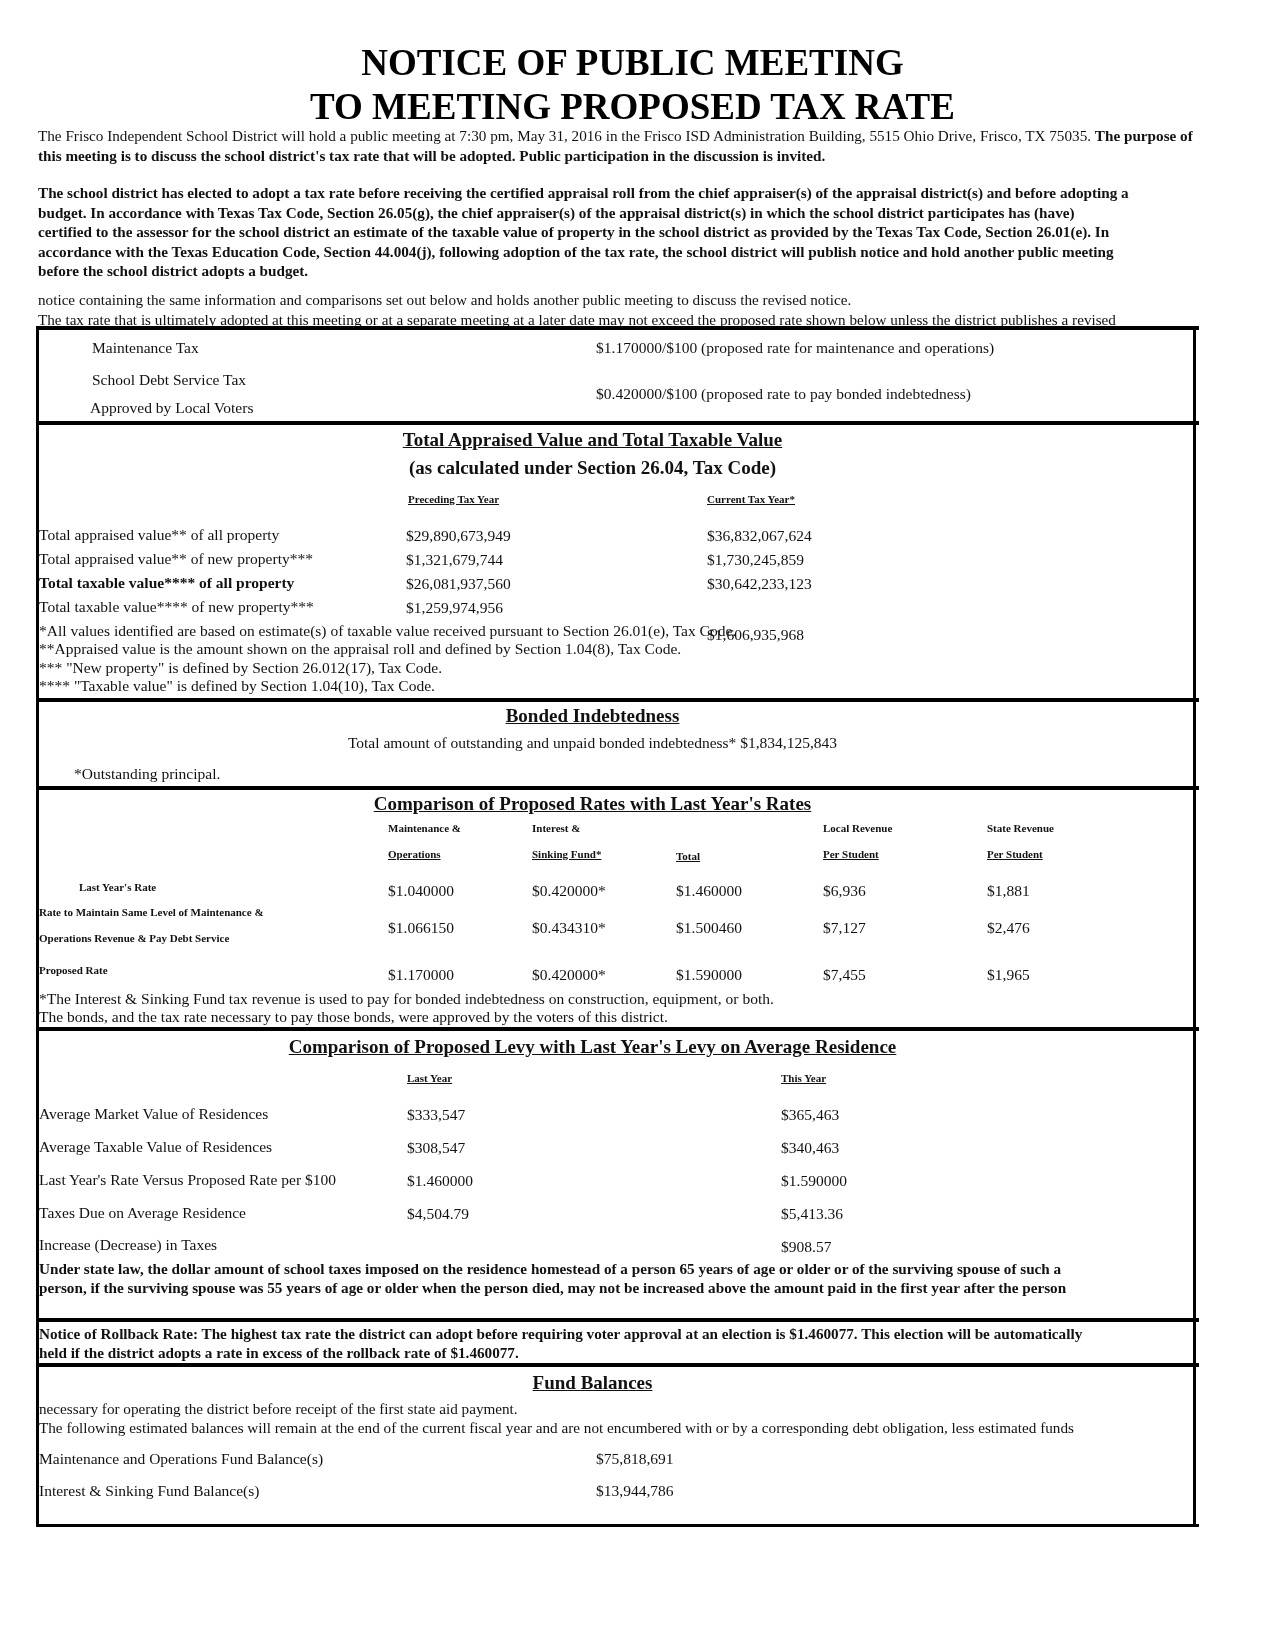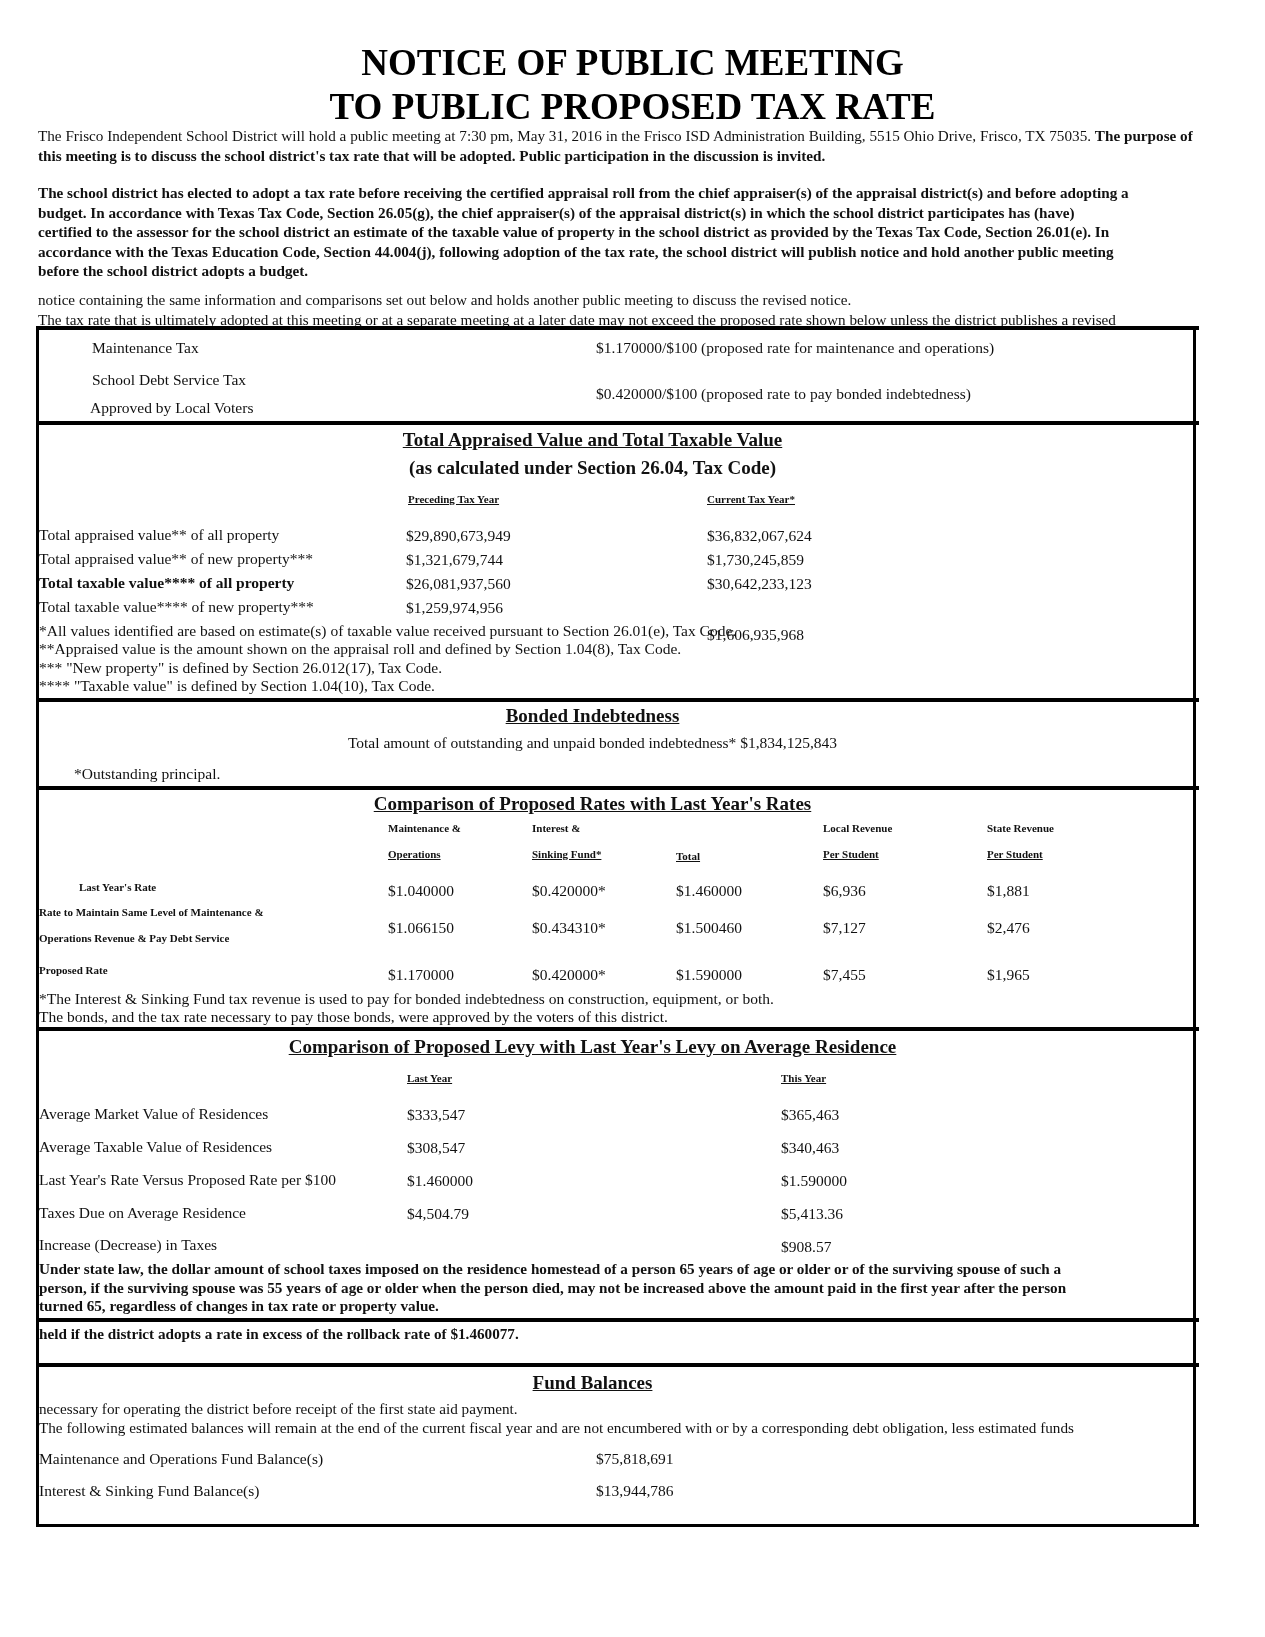--- a/index.html
+++ b/index.html
@@ -16,21 +16,21 @@
   .t15 { font-size: 15.5px; }
   .hd { font-weight: bold; font-size: 19px; text-decoration: underline; }
   .sub { font-weight: bold; font-size: 19px; }
   .ch { font-weight: bold; font-size: 11px; }
   .u { text-decoration: underline; }
 </style>
 </head>
 <body>
 
 <div class="abs title" style="top:42px;">NOTICE OF PUBLIC MEETING</div>
-<div class="abs title" style="top:86px;">TO PUBLIC PROPOSED TAX RATE</div>
+<div class="abs title" style="top:86px;">TO MEETING PROPOSED TAX RATE</div>
 
 <div class="para" style="top:126px;">
   <span>The Frisco Independent School District will hold a public meeting at 7:30 pm, May 31, 2016 in the Frisco ISD Administration Building, 5515 Ohio Drive, Frisco, TX 75035.</span>
   <span class="b">The</span>
   <span class="b">purpose of this meeting is to discuss the school district's tax rate that will be adopted. Public participation in the discussion is invited.</span>
 </div>
 <div class="para b" style="top:183px;">
   <div>The school district has elected to adopt a tax rate before receiving the certified appraisal roll from the chief appraiser(s) of the appraisal district(s) and before adopting a</div>
   <div>budget. In accordance with Texas Tax Code, Section 26.05(g), the chief appraiser(s) of the appraisal district(s) in which the school district participates has (have)</div>
   <div>certified to the assessor for the school district an estimate of the taxable value of property in the school district as provided by the Texas Tax Code, Section 26.01(e). In</div>
@@ -166,26 +166,26 @@
     <div class="abs t15" style="left:781px; top:1205px;">$5,413.36</div>
   </div>
   <div>
     <div class="abs t15" style="left:39px; top:1236px;">Increase (Decrease) in Taxes</div>
     <div class="abs t15" style="left:407px; top:1238px;"></div>
     <div class="abs t15" style="left:781px; top:1238px;">$908.57</div>
   </div>
   <div class="para b" style="top:1260px; left:39px; width:1150px; line-height:18.5px;">
     <div>Under state law, the dollar amount of school taxes imposed on the residence homestead of a person 65 years of age or older or of the surviving spouse of such a</div>
     <div>person, if the surviving spouse was 55 years of age or older when the person died, may not be increased above the amount paid in the first year after the person</div>
-    <div>turned 65, regardless of changes in tax rate or property value.</div>
   </div>
 </section>
 
 <section>
   <div class="para b" style="top:1324px; left:39px; width:1150px; line-height:19px;">
+    <div>Notice of Rollback Rate: The highest tax rate the district can adopt before requiring voter approval at an election is $1.460077. This election will be automatically</div>
     <div>held if the district adopts a rate in excess of the rollback rate of $1.460077.</div>
   </div>
 </section>
 
 <section>
   <div class="abs hd" style="left:0; width:1185px; text-align:center; top:1372px;">Fund Balances</div>
   <div class="para" style="top:1400px; left:39px; width:1150px; line-height:18.5px;">
     <div>necessary for operating the district before receipt of the first state aid payment.</div>
     <div>The following estimated balances will remain at the end of the current fiscal year and are not encumbered with or by a corresponding debt obligation, less estimated funds</div>
   </div>

